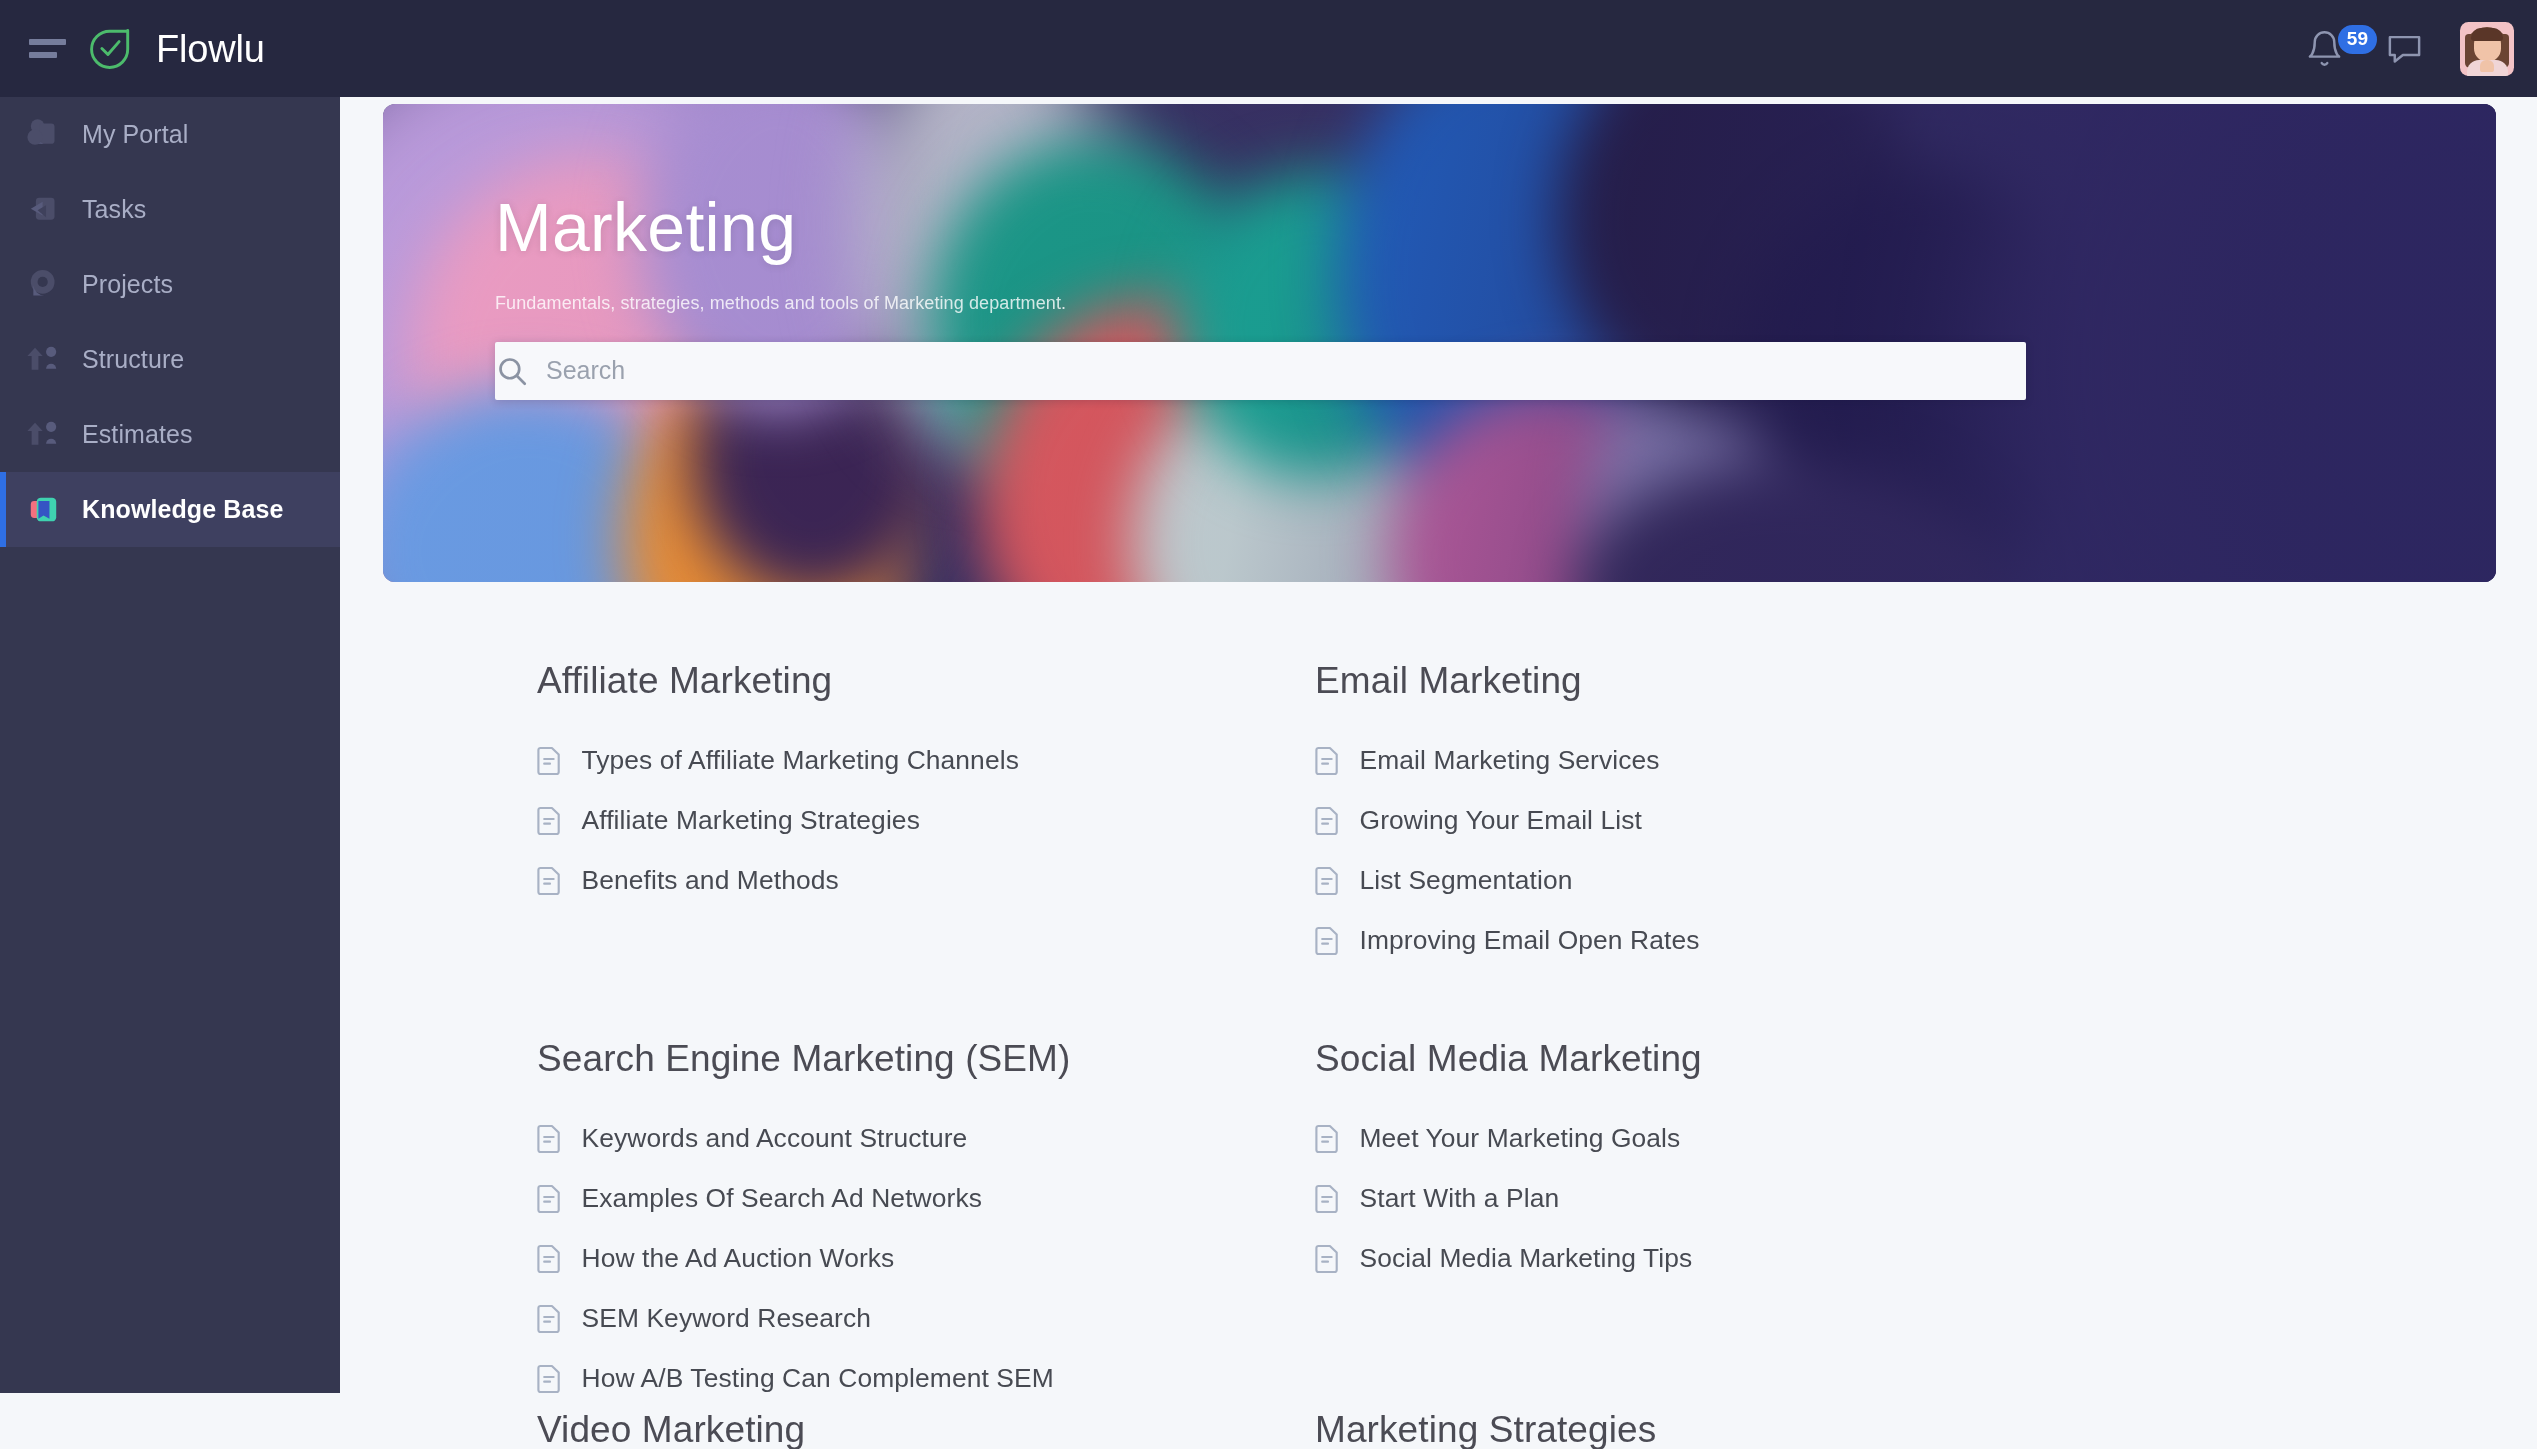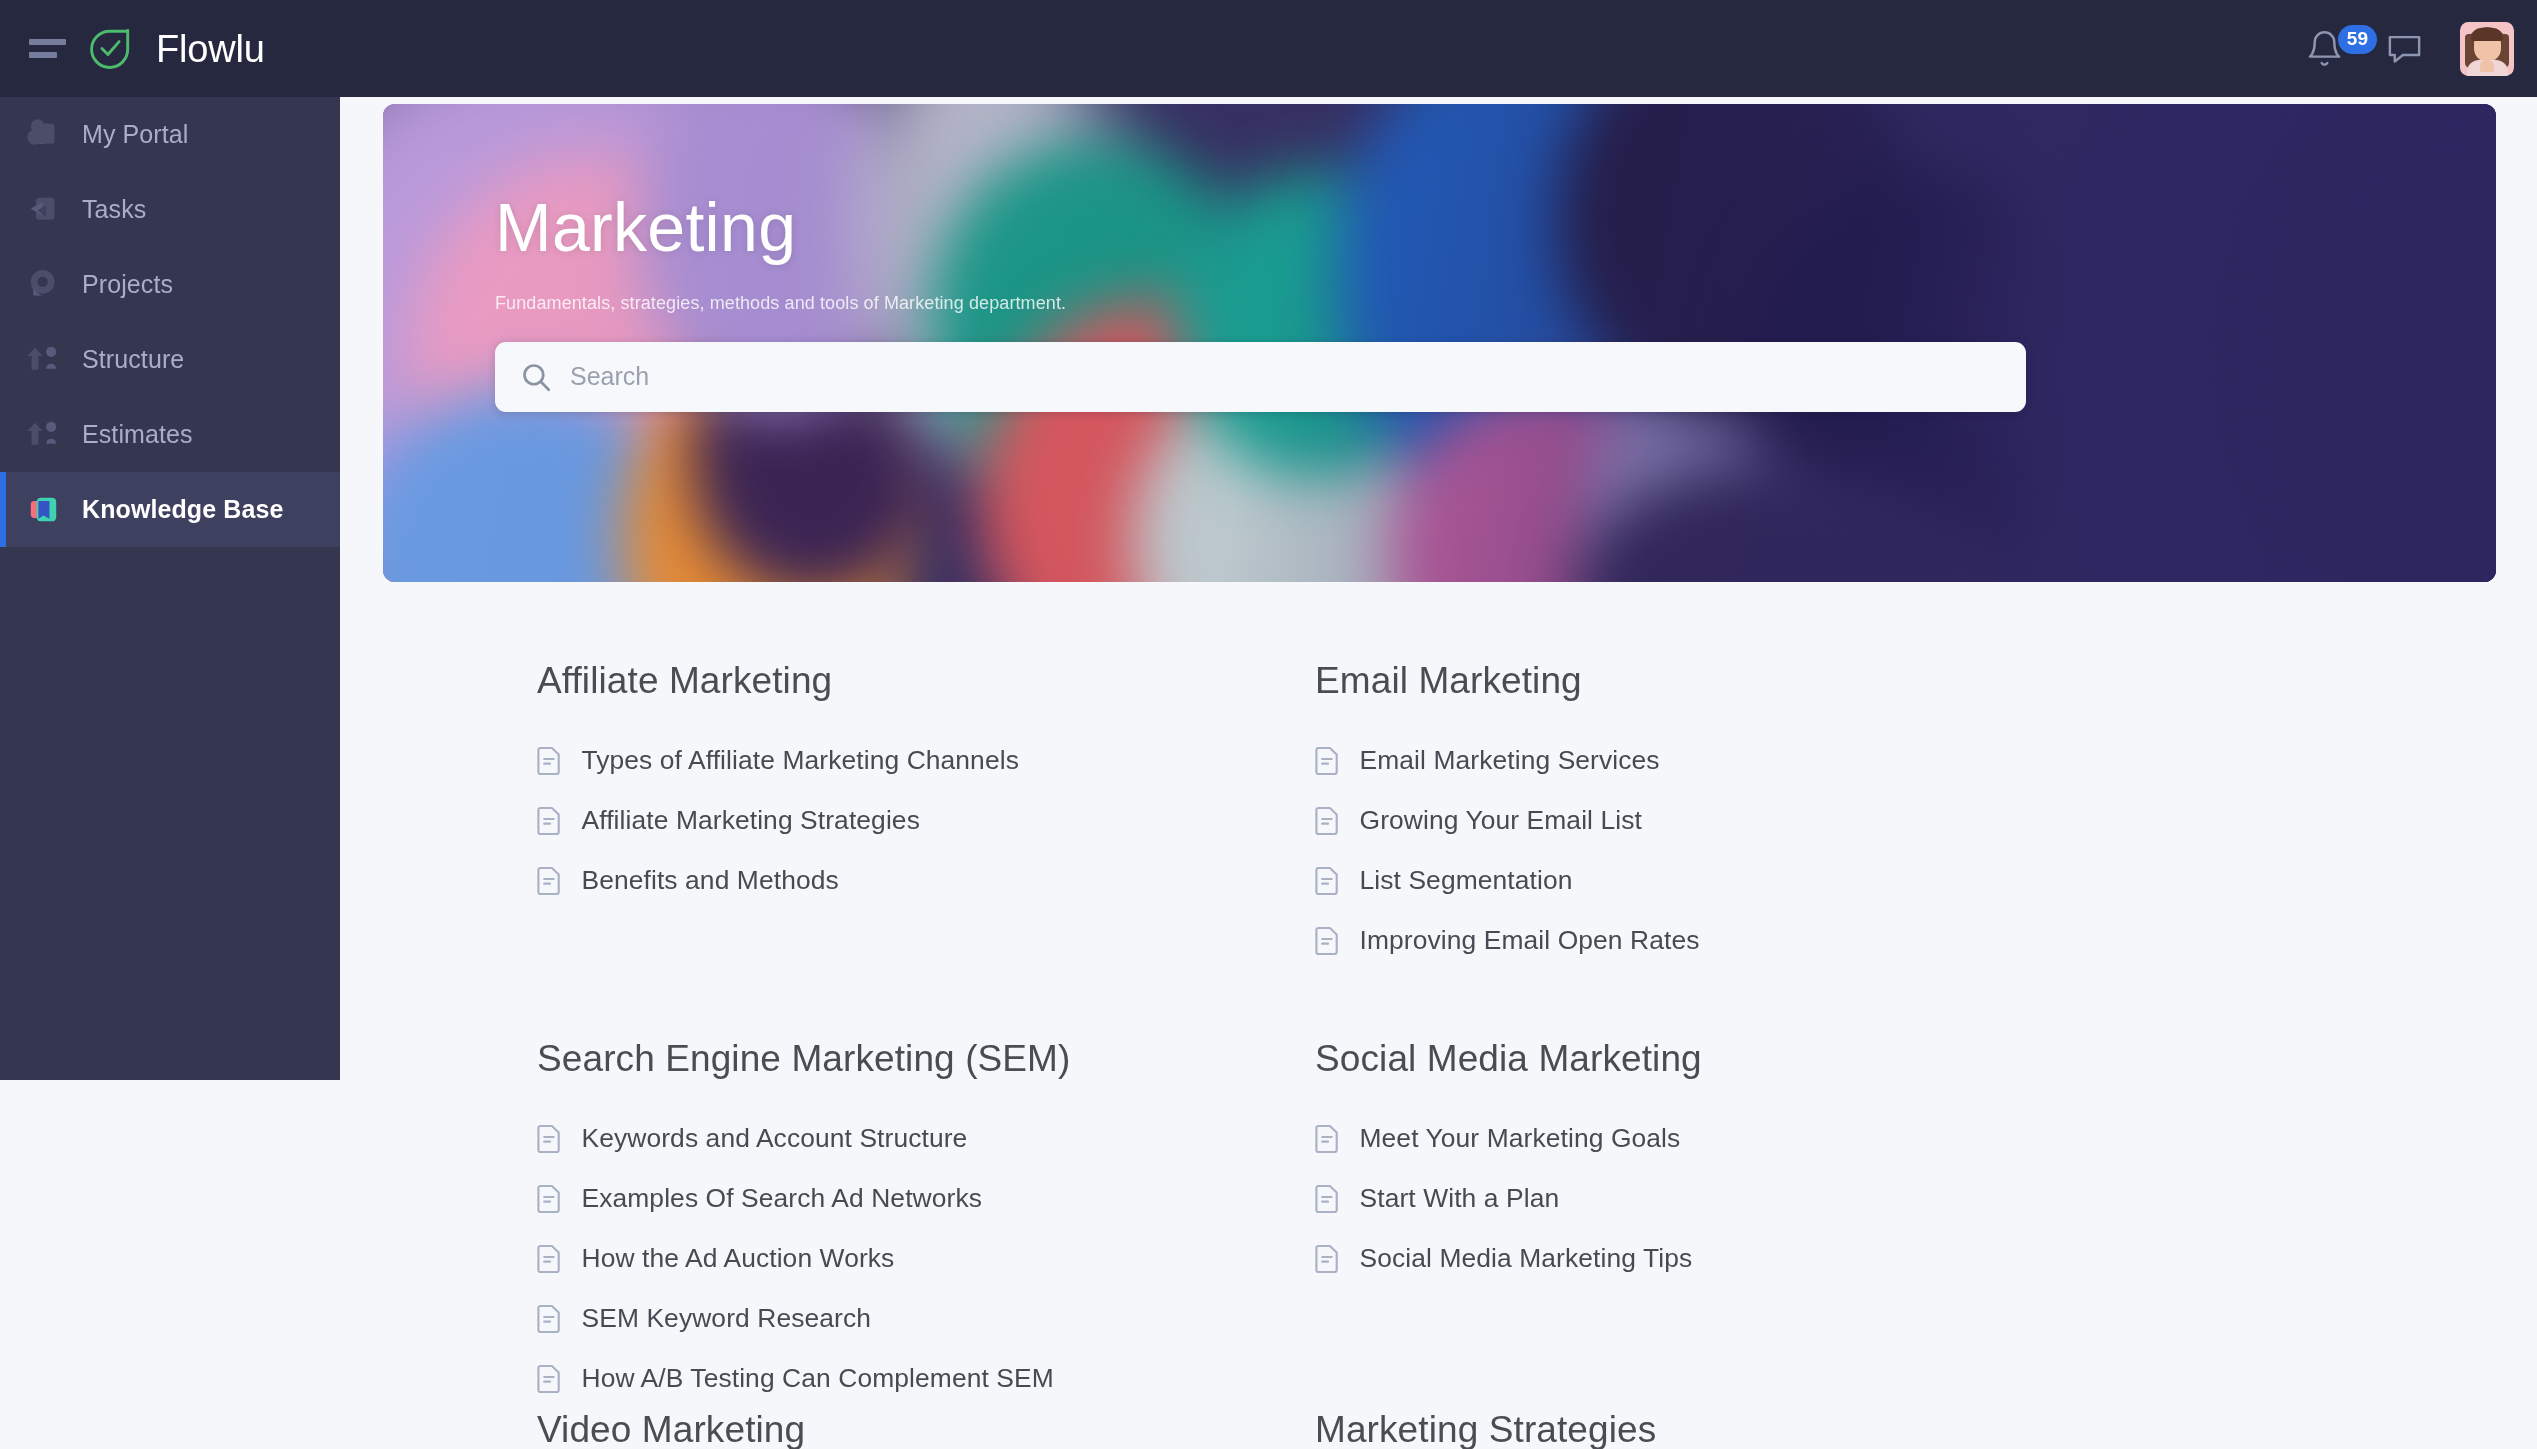--- a/index.html
+++ b/index.html
@@ -62,21 +62,21 @@
   .avatar .face { position:absolute; left:13.6px; top:9.4px; width:27px; height:31.5px; background:#f0c3a8; border-radius:12.8px 12.8px 13.6px 13.6px; }
   .avatar .hair-front { position:absolute; left:11px; top:6px; width:32px; height:13.6px; background:#5a3628; border-radius:16px 16px 5.1px 5.1px; }
   .avatar .hair-l { position:absolute; left:5.1px; top:12px; width:10.2px; height:34px; background:#6b4433; border-radius:5.1px 0 6.8px 6.8px; }
   .avatar .hair-r { position:absolute; right:5.1px; top:12px; width:10.2px; height:34px; background:#6b4433; border-radius:0 5.1px 6.8px 6.8px; }
   .avatar .body { position:absolute; left:6.8px; bottom:0; width:41px; height:15.3px; background:#f0d5d6; border-radius:12px 12px 0 0; }
   .avatar .hands { position:absolute; left:20.4px; bottom:3.4px; width:13.6px; height:12px; background:#f0c3a8; border-radius:6px 6px 2.6px 2.6px; }
 
   
   .sidebar {
     position: absolute; top: 97px; left: 0;
-    width: 340px; height: 983px;
+    width: 340px; height: 1296px;
     background: #353750;
     z-index: 20;
   }
   .nav-item {
     position: relative;
     height: 75px;
     display: flex; align-items: center;
     padding-left: 24px;
     cursor: pointer;
   }
@@ -121,24 +121,23 @@
     letter-spacing: 0.3px; line-height: 1;
     text-shadow: 0 0.9px 8.5px rgba(0,0,0,0.12);
   }
   .hero-sub {
     position: absolute; left: 112px; top: 189px;
     font-size: 18px; font-weight: 400; color: rgba(255,255,255,0.80);
     letter-spacing: 0.1px;
   }
   .search-wrap {
     position: absolute; left: 112px; top: 238px;
-    width: 1531px; height: 70px;
-    background: #f7f8fb; border-radius: 11px;
+    width: 1531px; height: 58px;
+    background: #f7f8fb; border-radius: 2px;
     display: flex; align-items: center;
-    padding-left: 24px;
     box-shadow: 0 1.7px 8.5px rgba(20,16,50,0.16);
   }
   .search-ico { width: 34px; height: 34px; margin-right: 17px; flex: 0 0 34px; }
   .search-input {
     flex: 1; border: 0; outline: 0; background: transparent;
     font-family: "Liberation Sans", sans-serif;
     font-size: 25px; color: #3c4049; height: 100%;
   }
   .search-input::placeholder { color: #9aa1ae; }
 

